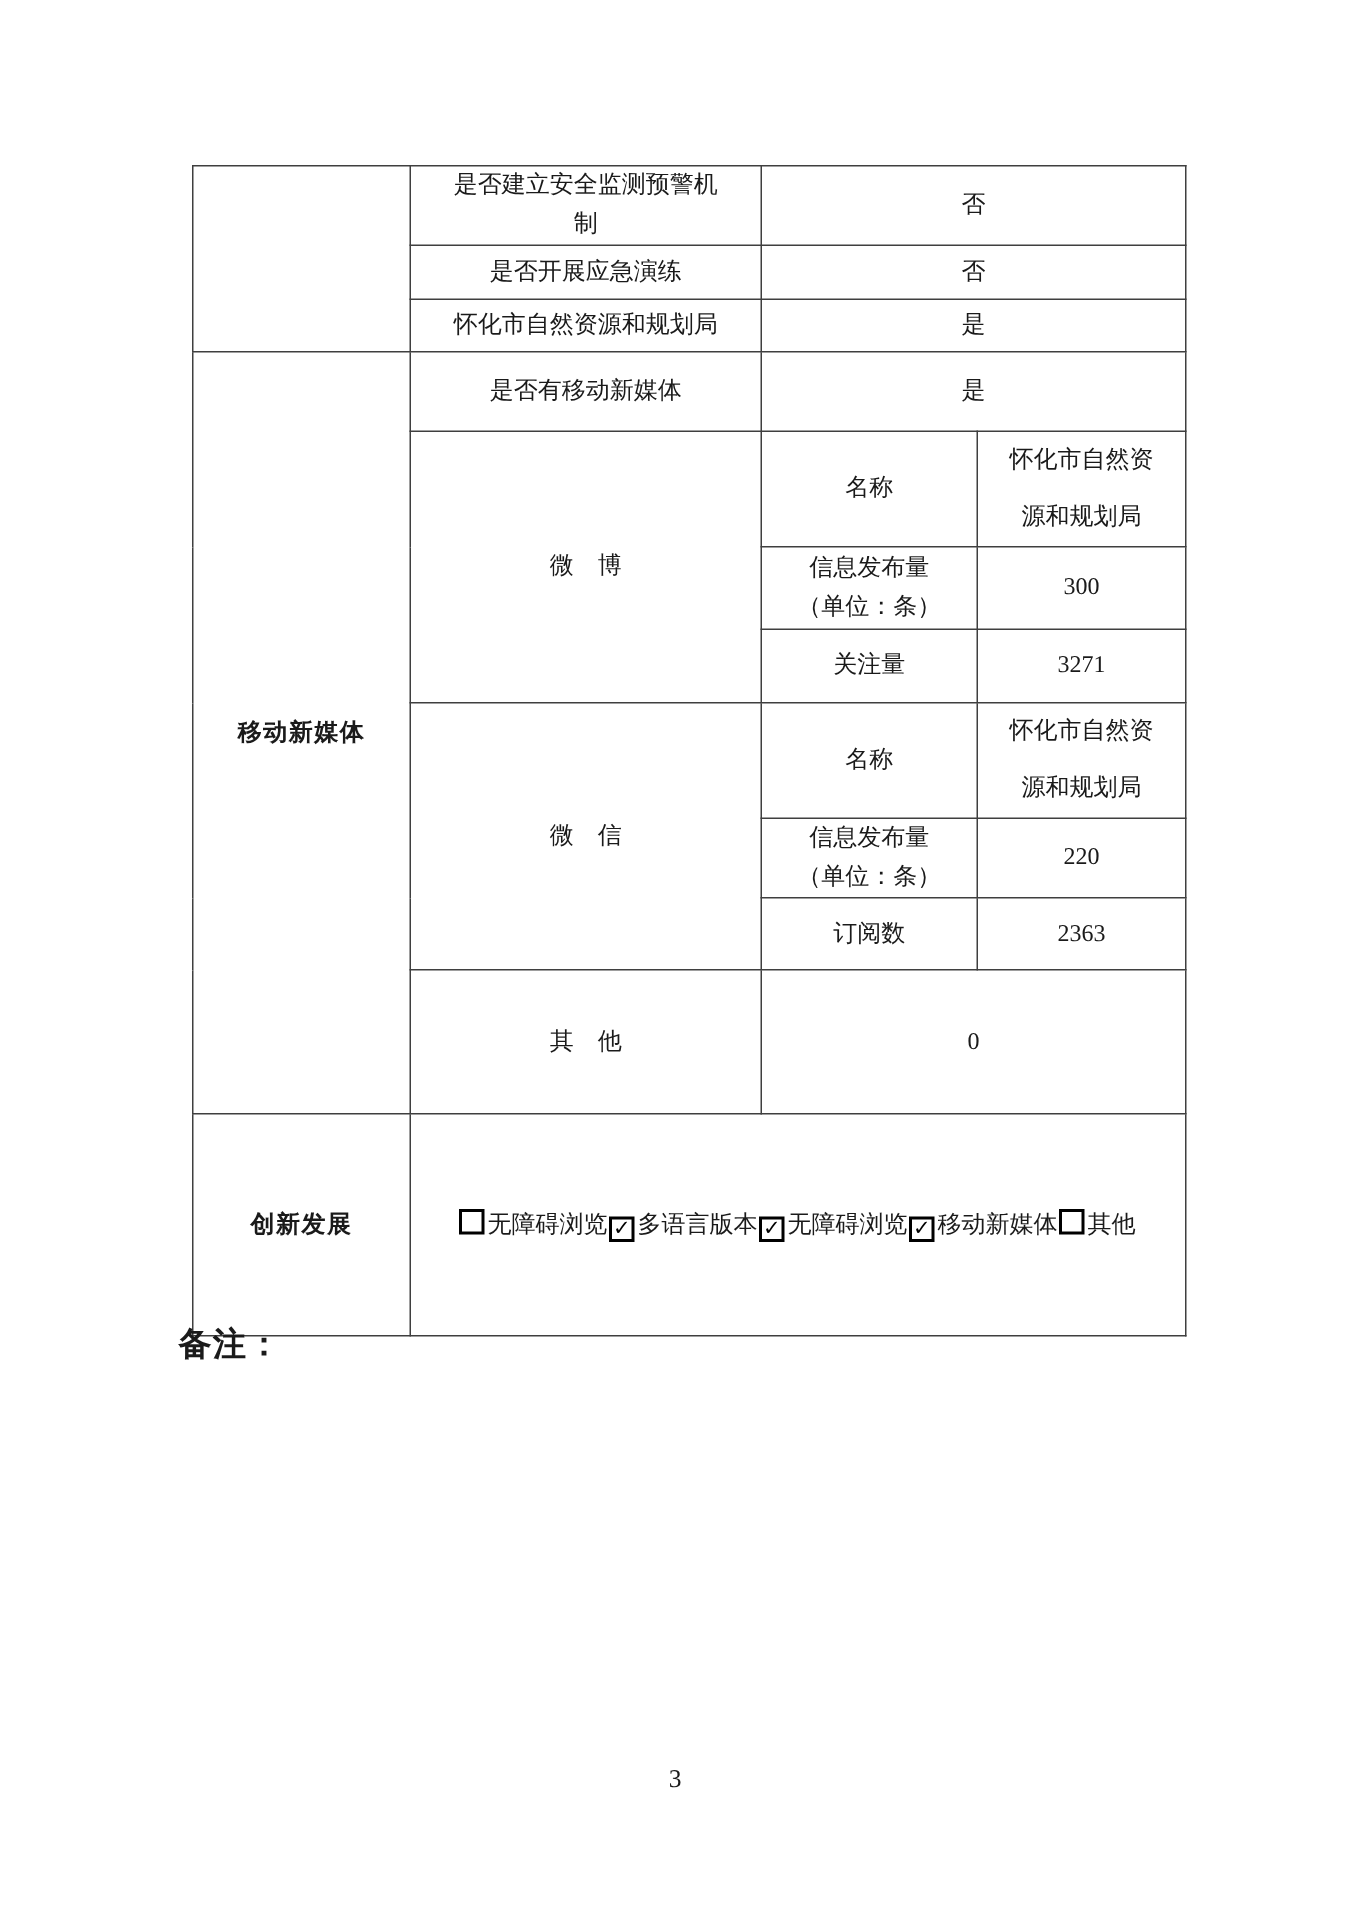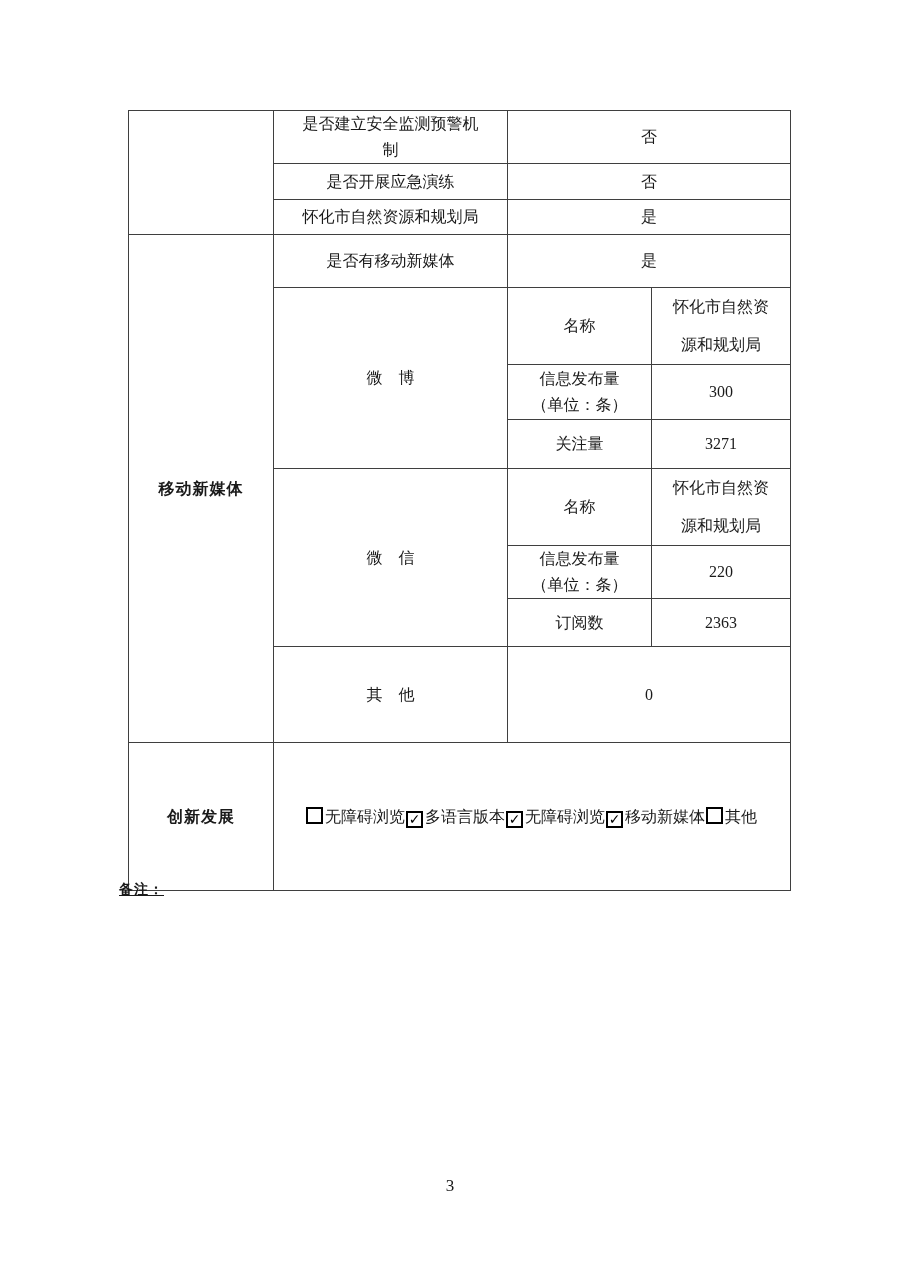--- a/index.html
+++ b/index.html
@@ -17,21 +17,21 @@
     text-align:center;vertical-align:middle;
     font-size:16px;line-height:26px;
     padding:0 4px;overflow:hidden;
   }
   td.cat{letter-spacing:1px;font-weight:bold;}
   .wrap-label{display:inline-block;max-width:180px;text-align:center;}
   .wrap-name{display:inline-block;max-width:104px;text-align:center;line-height:38px;}
   .two-line{line-height:27px;font-family:Liberation Serif, serif;}
   .note{
     position:absolute;left:119px;top:881px;
-    font-size:14px;font-weight:bold;letter-spacing:1px;text-decoration:underline;
+    font-size:22px;font-weight:bold;letter-spacing:1px;
   }
   .page-num{
     position:absolute;left:0;top:1176px;width:900px;
     text-align:center;font-size:17px;
   }
   
   .cb-row{white-space:nowrap;font-size:16px;}
   .cb-box{
     display:inline-block;width:13px;height:13px;
     border:2px solid #000;vertical-align:-2px;

